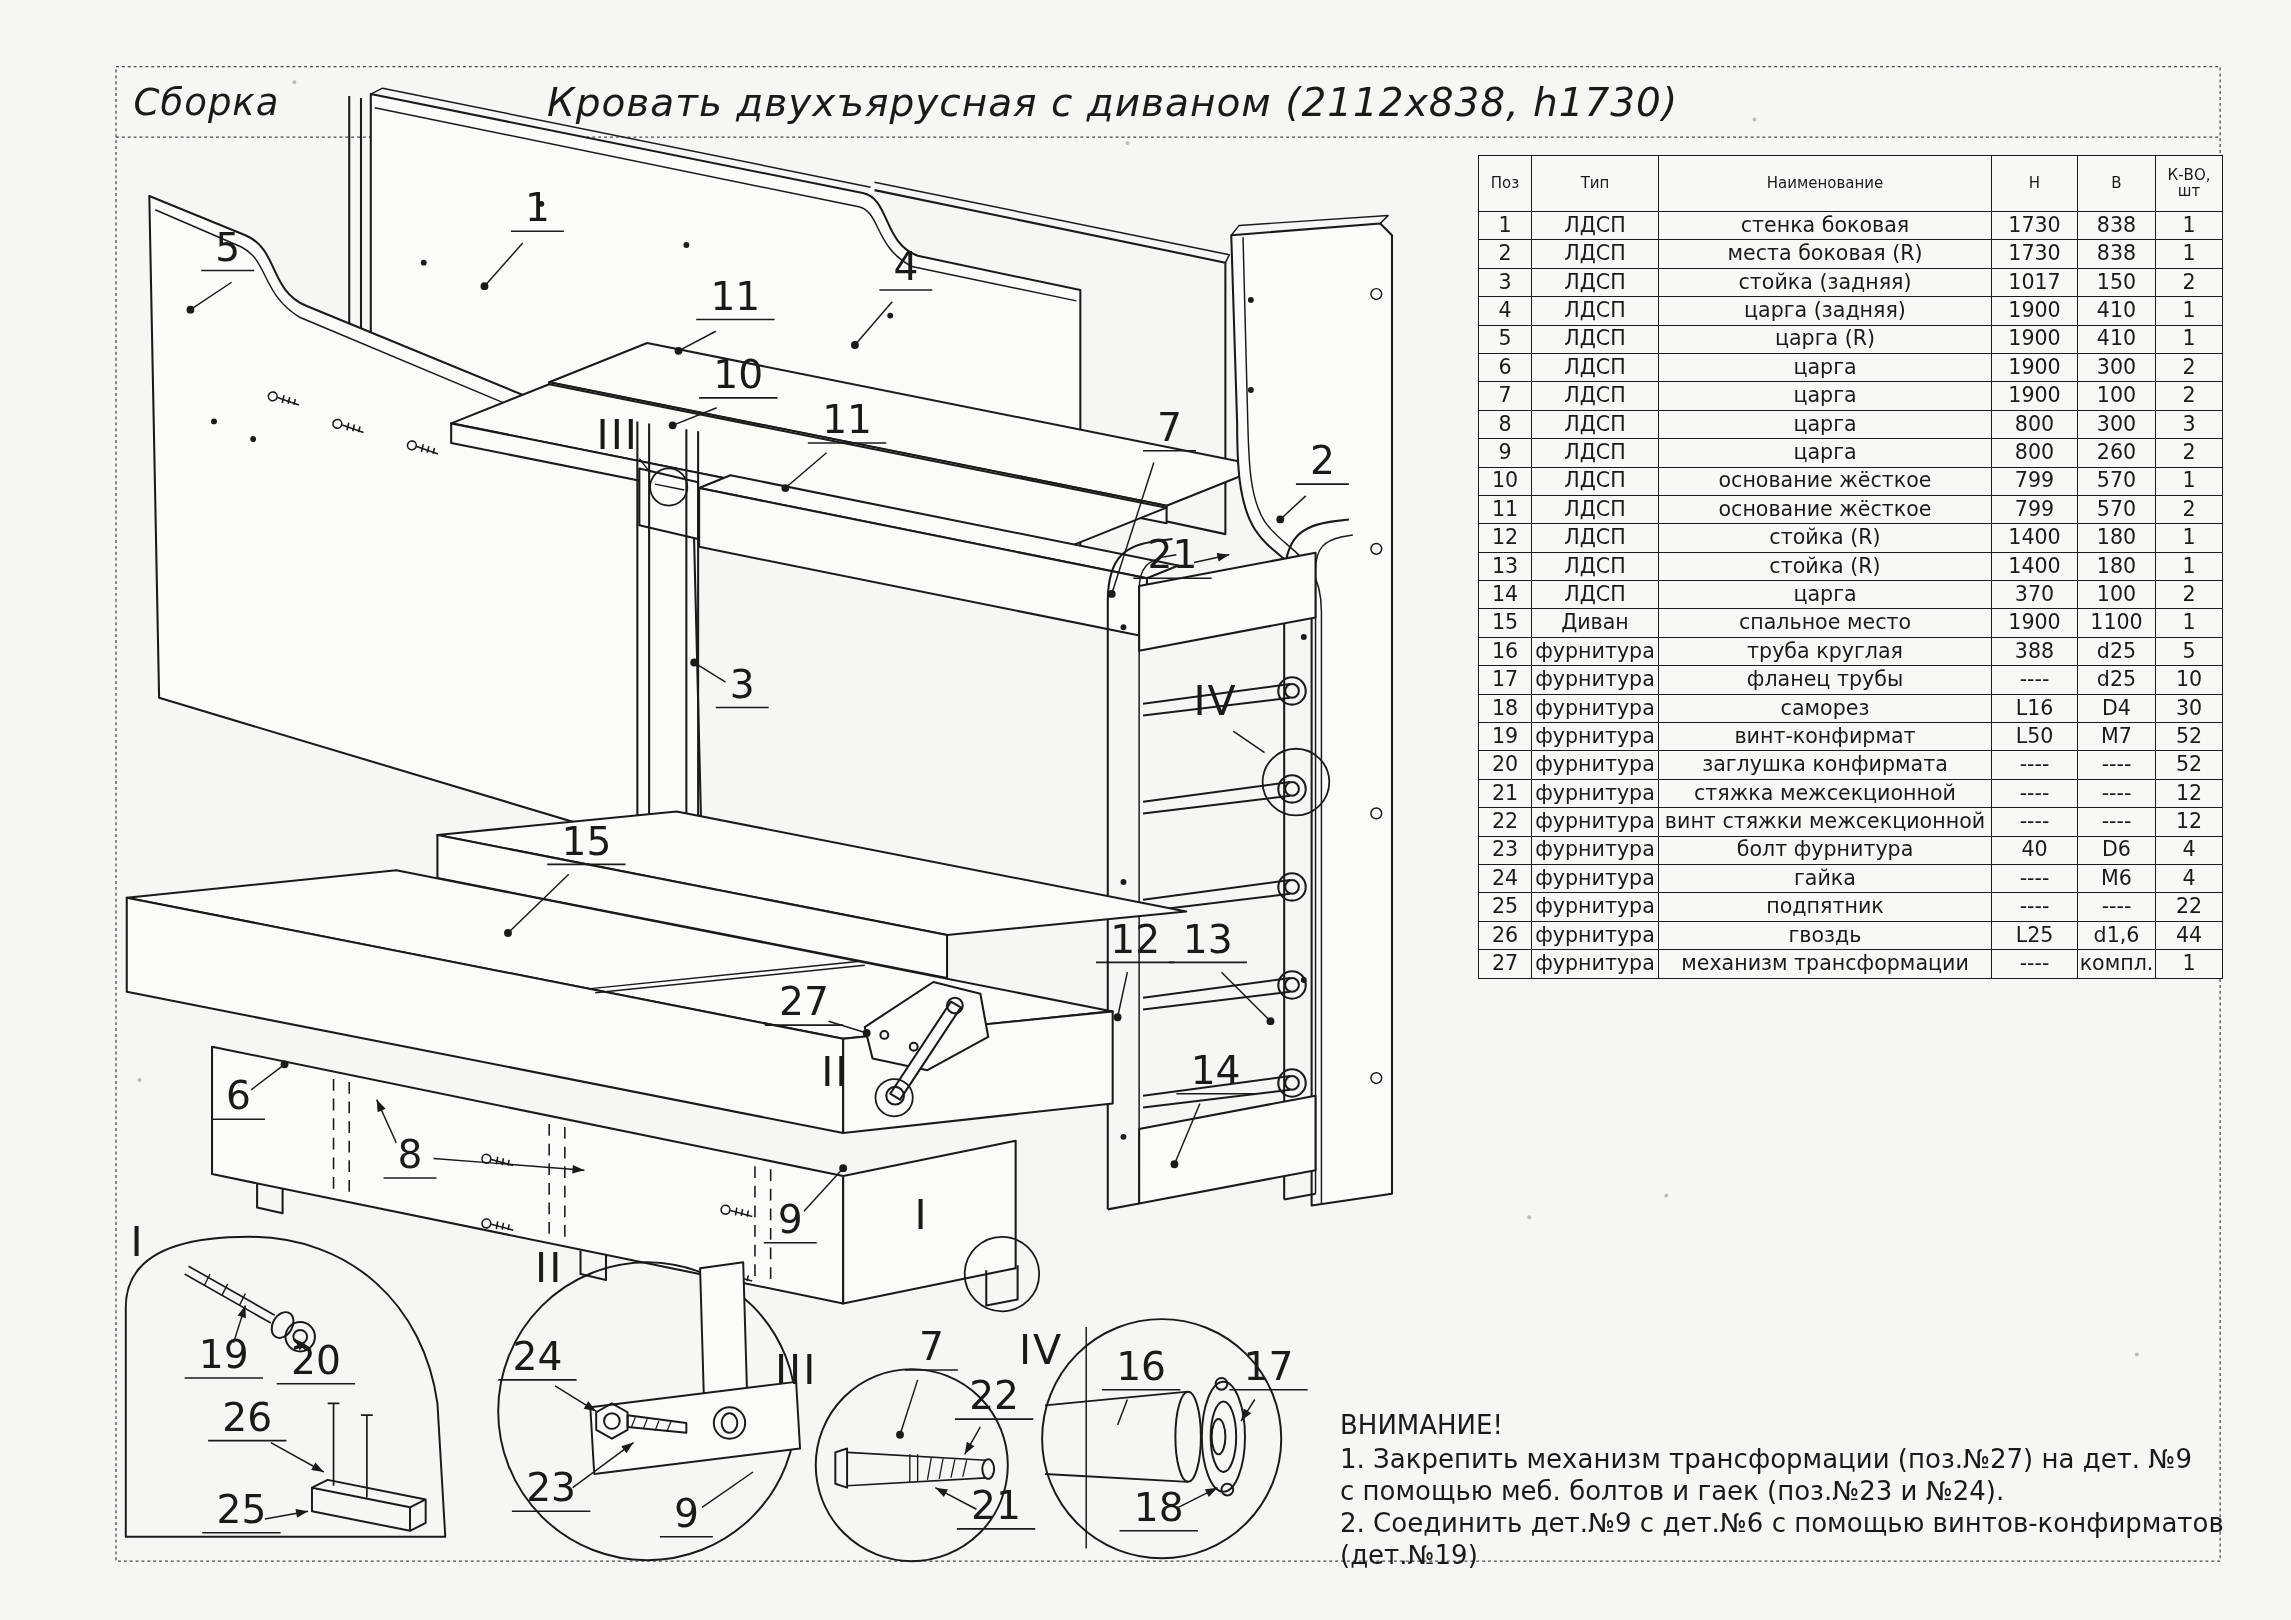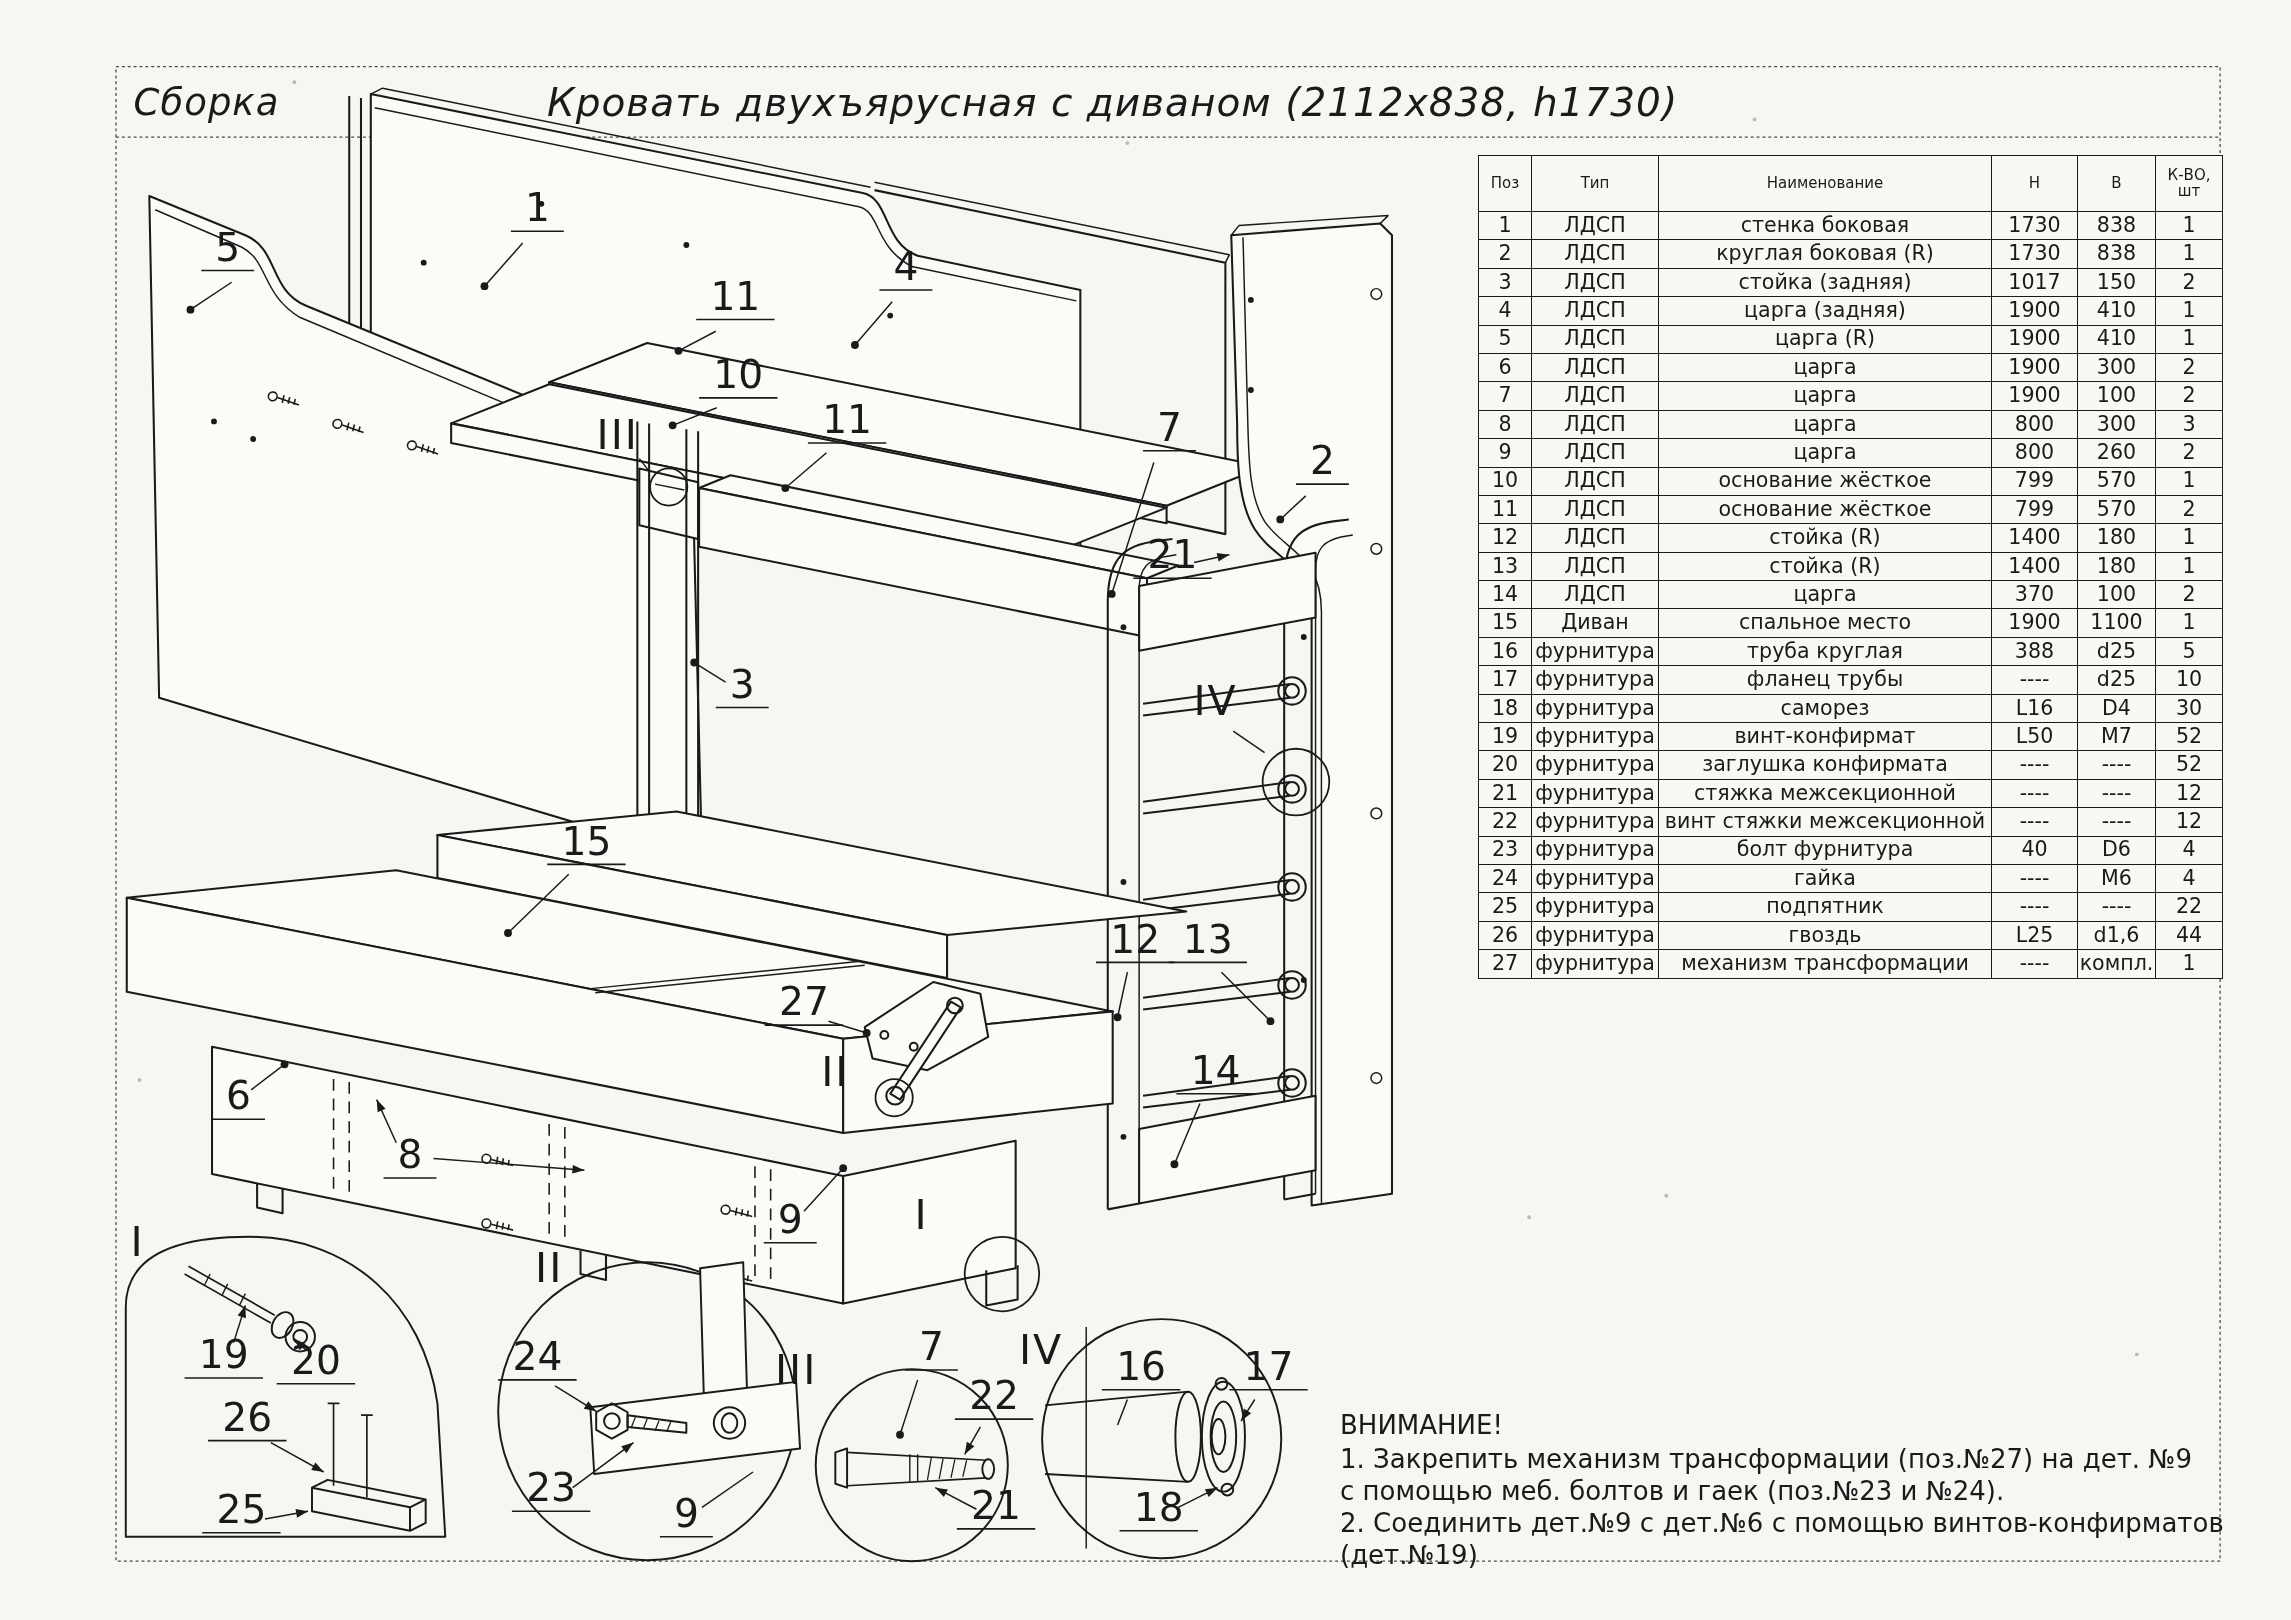--- a/index.html
+++ b/index.html
@@ -394,21 +394,21 @@
           <td>1</td>
           <td>ЛДСП</td>
           <td>стенка боковая</td>
           <td>1730</td>
           <td>838</td>
           <td>1</td>
         </tr>
         <tr>
           <td>2</td>
           <td>ЛДСП</td>
-          <td>круглая боковая (R)</td>
+          <td>места боковая (R)</td>
           <td>1730</td>
           <td>838</td>
           <td>1</td>
         </tr>
         <tr>
           <td>3</td>
           <td>ЛДСП</td>
           <td>стойка (задняя)</td>
           <td>1017</td>
           <td>150</td>

